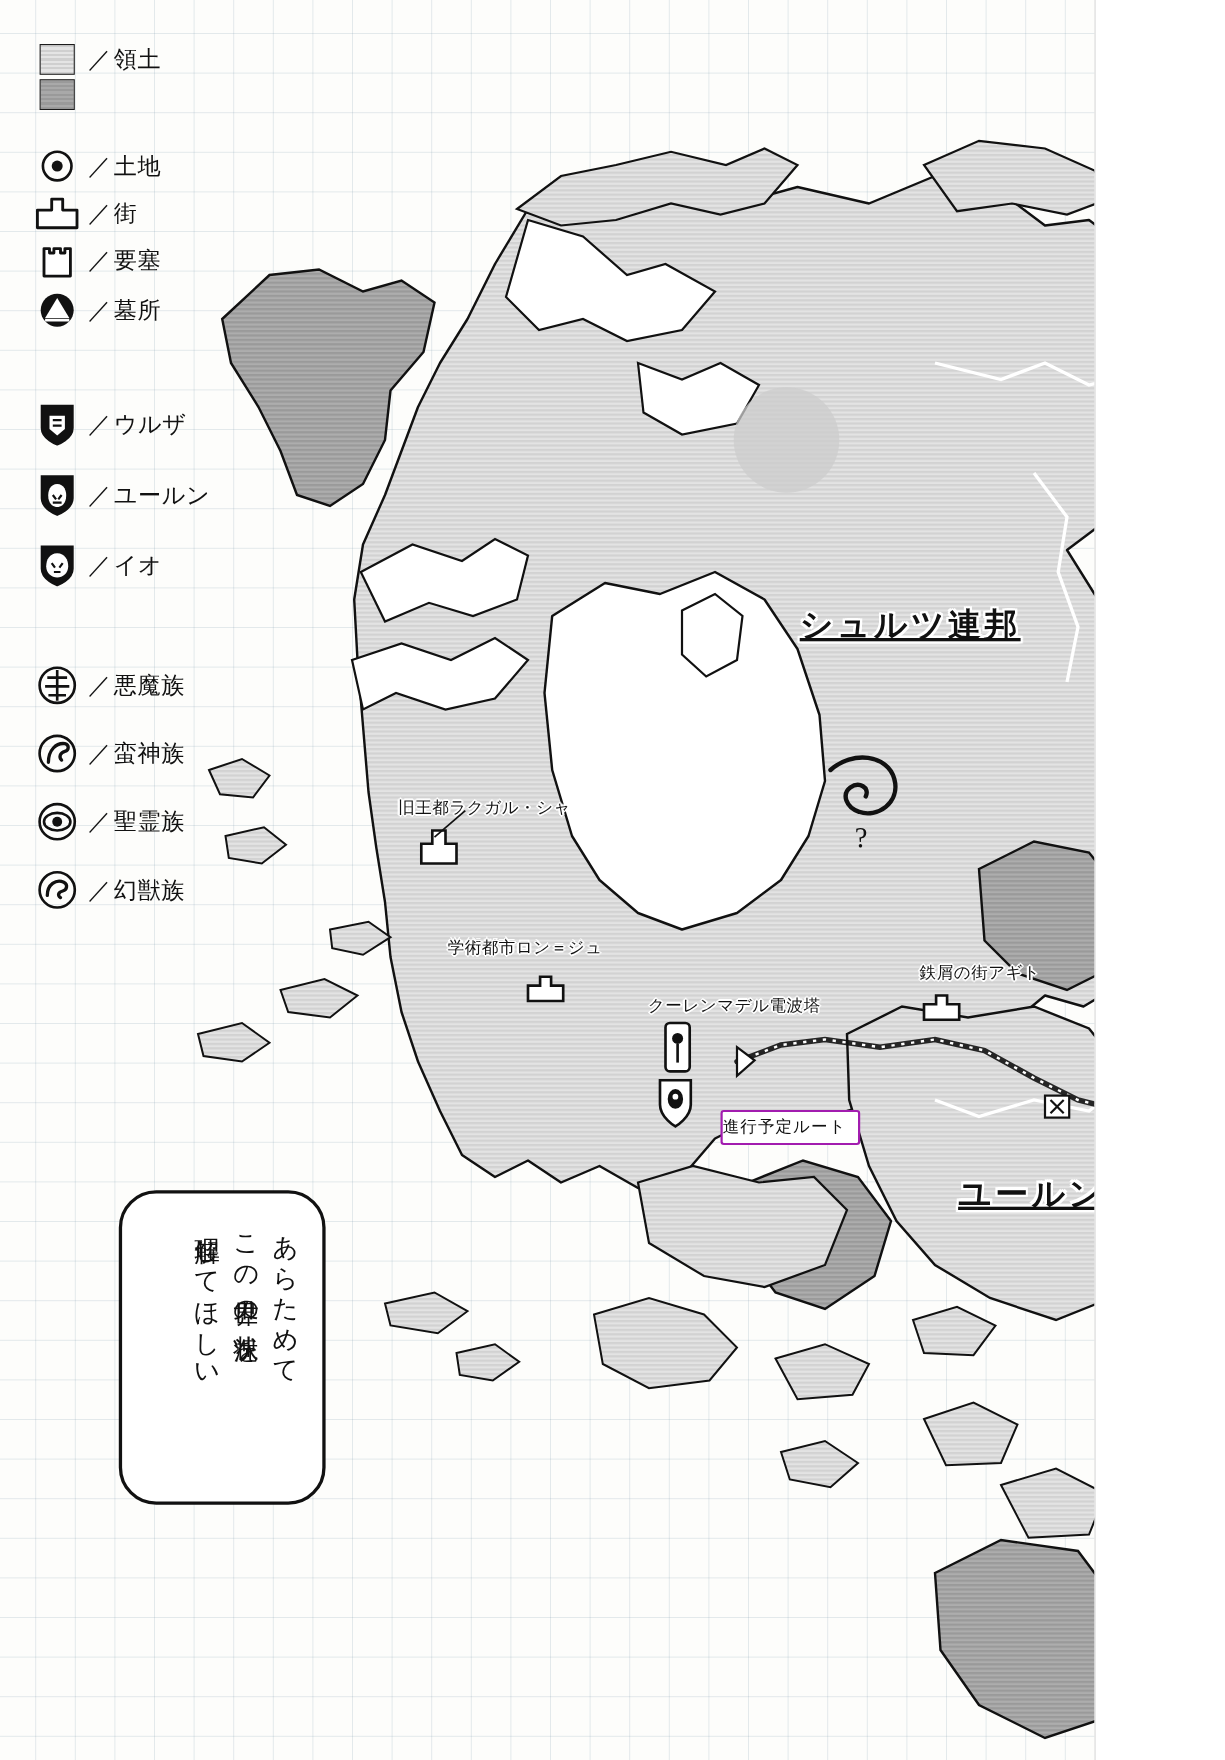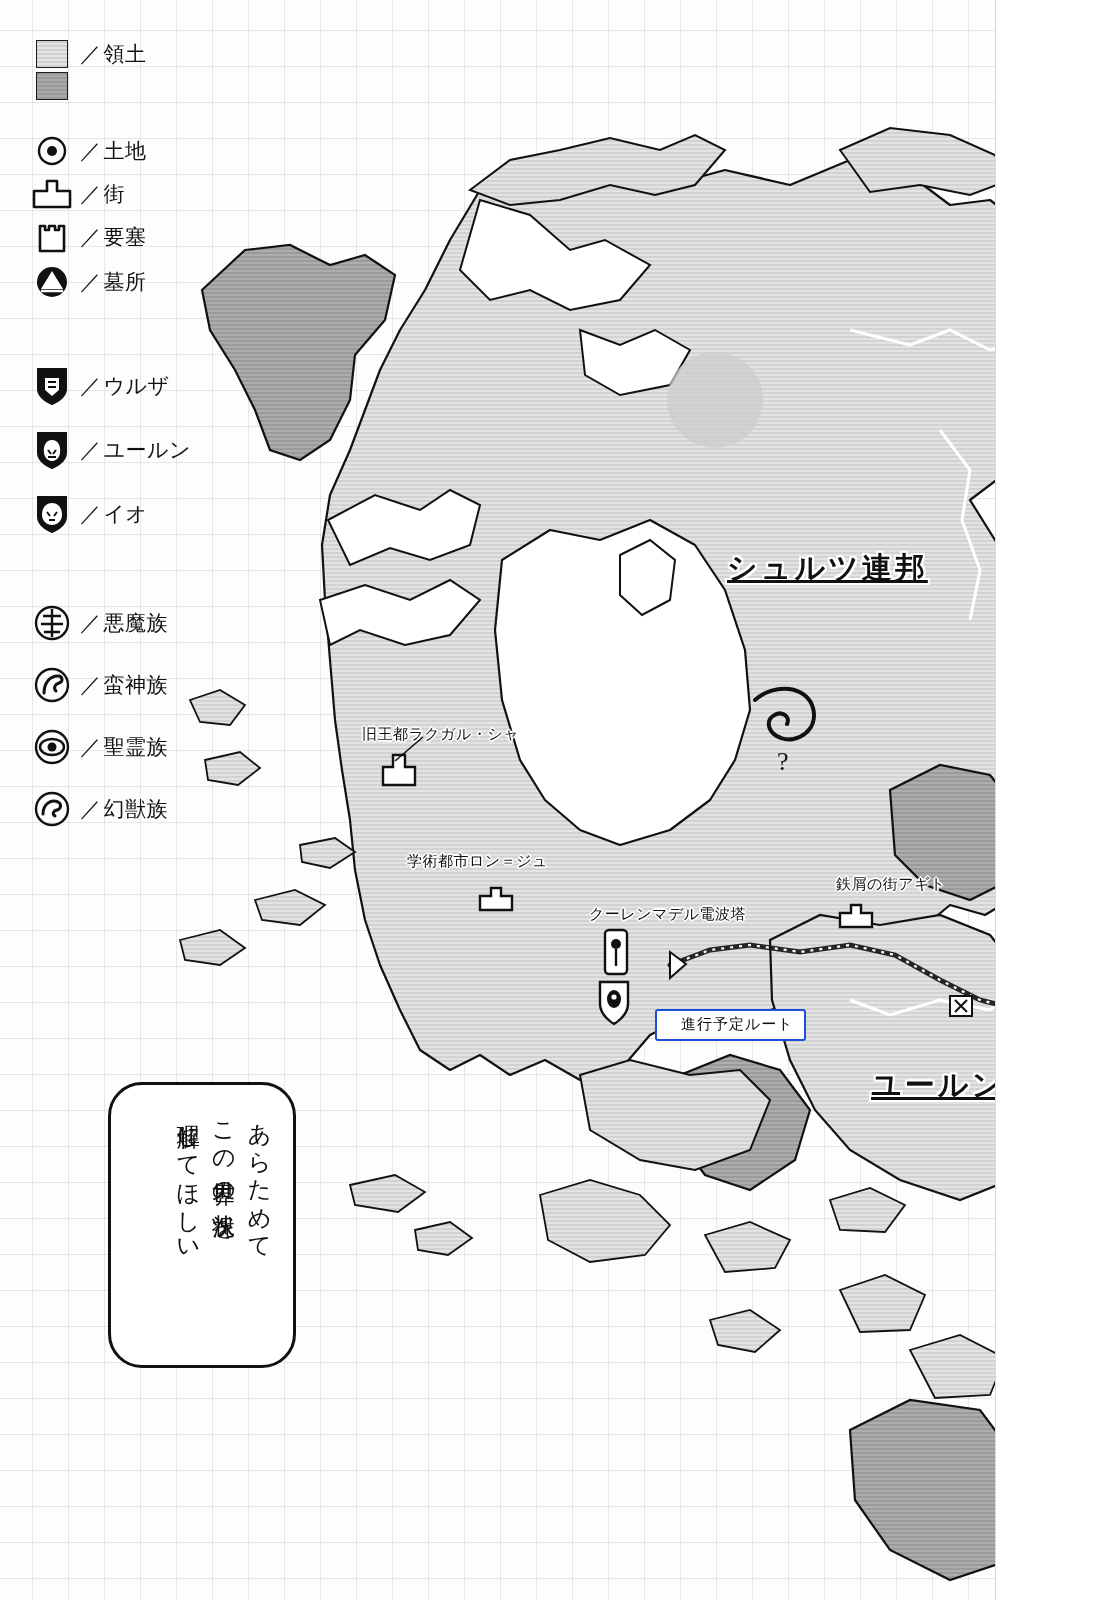--- a/index.html
+++ b/index.html
@@ -74,22 +74,22 @@
     text-decoration: underline;
   }
   .place{
     font-size:15px;letter-spacing:0.5px;
     text-shadow:
        2px 0 #fff,-2px 0 #fff,0 2px #fff,0 -2px #fff,
        1px 1px #fff,-1px 1px #fff,1px -1px #fff,-1px -1px #fff;
   }
   #route-box{
     position:absolute;left:655px;top:1009px;
-    border:2px solid #1d4ed8;background:#fff;border-radius:3px;
-    padding:4px 10px 5px 24px;font-size:15px;letter-spacing:1px;color:#111;
+    border:2px solid #a21caf;background:#fff;border-radius:3px;
+    padding:4px 10px 5px 0;font-size:15px;letter-spacing:1px;color:#111;
   }
 </style>
 </head>
 <body>
 
 <div id="page">
   <div id="grid"></div>
 
   <div id="map-wrap">
     <svg id="map-svg" width="860" height="1600" viewBox="0 0 860 1600">

